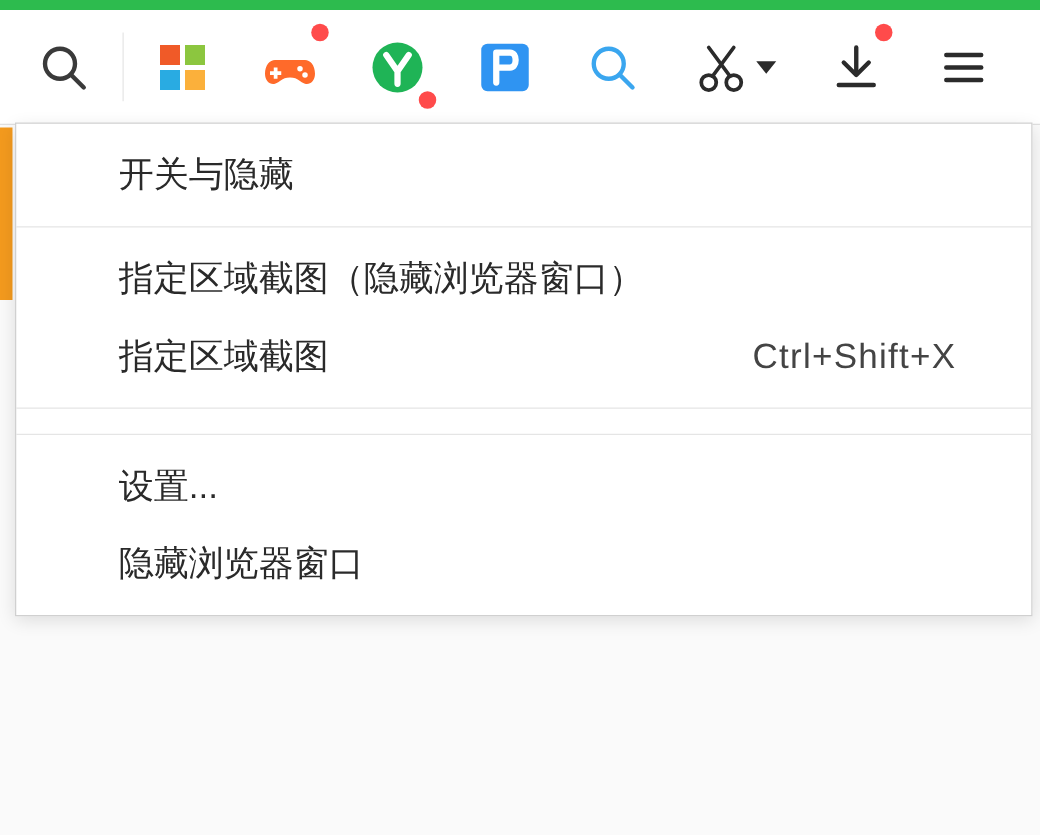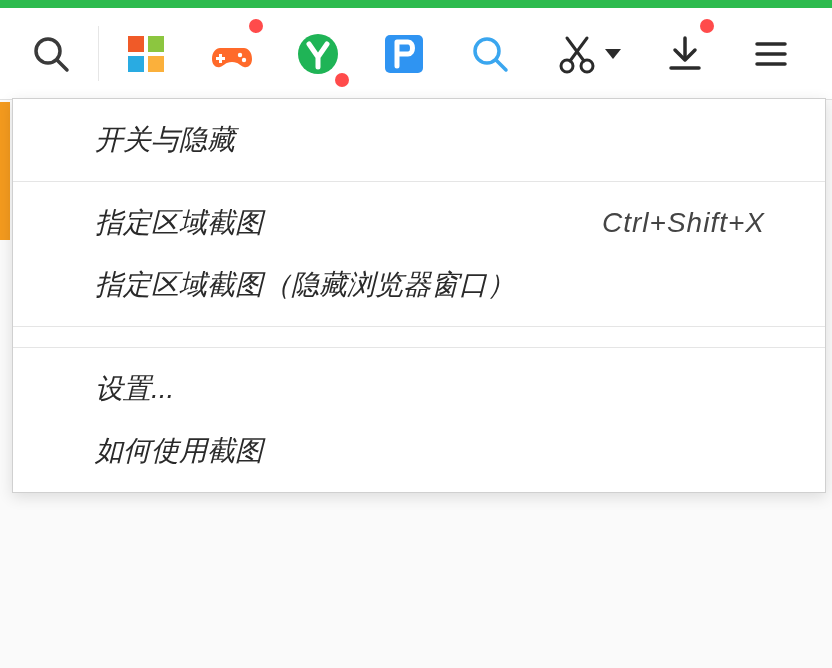--- a/index.html
+++ b/index.html
@@ -78,21 +78,20 @@
     .dd-group:last-child { border-bottom: none; }
     .dd-item {
       display: flex;
       align-items: center;
       justify-content: space-between;
       padding: 12px 60px 12px 82px;
       font-size: 28px;
       color: #2a2a2a;
       cursor: pointer;
       min-height: 60px;
-      font-style: italic;
     }
     .dd-shortcut {
       color: #444;
       font-size: 28px;
       letter-spacing: 1px;
     }
   </style>
 </head>
 <body>
 
@@ -181,33 +180,33 @@
 
 <div class="dropdown">
   <div class="dd-group">
     <div class="dd-item">
       <span>开关与隐藏</span>
     </div>
   </div>
 
   <div class="dd-group">
     <div class="dd-item">
+      <span>指定区域截图（隐藏浏览器窗口）</span>
+      <span class="dd-shortcut"></span>
+    </div>
+    <div class="dd-item">
       <span>指定区域截图</span>
       <span class="dd-shortcut">Ctrl+Shift+X</span>
     </div>
-    <div class="dd-item">
-      <span>指定区域截图（隐藏浏览器窗口）</span>
-      <span class="dd-shortcut"></span>
-    </div>
   </div>
 
   <div class="dd-group">
   </div>
 
   <div class="dd-group">
     <div class="dd-item">
       <span>设置...</span>
     </div>
     <div class="dd-item">
-      <span>如何使用截图</span>
+      <span>隐藏浏览器窗口</span>
     </div>
   </div>
 </div>
 
 </body></html>

